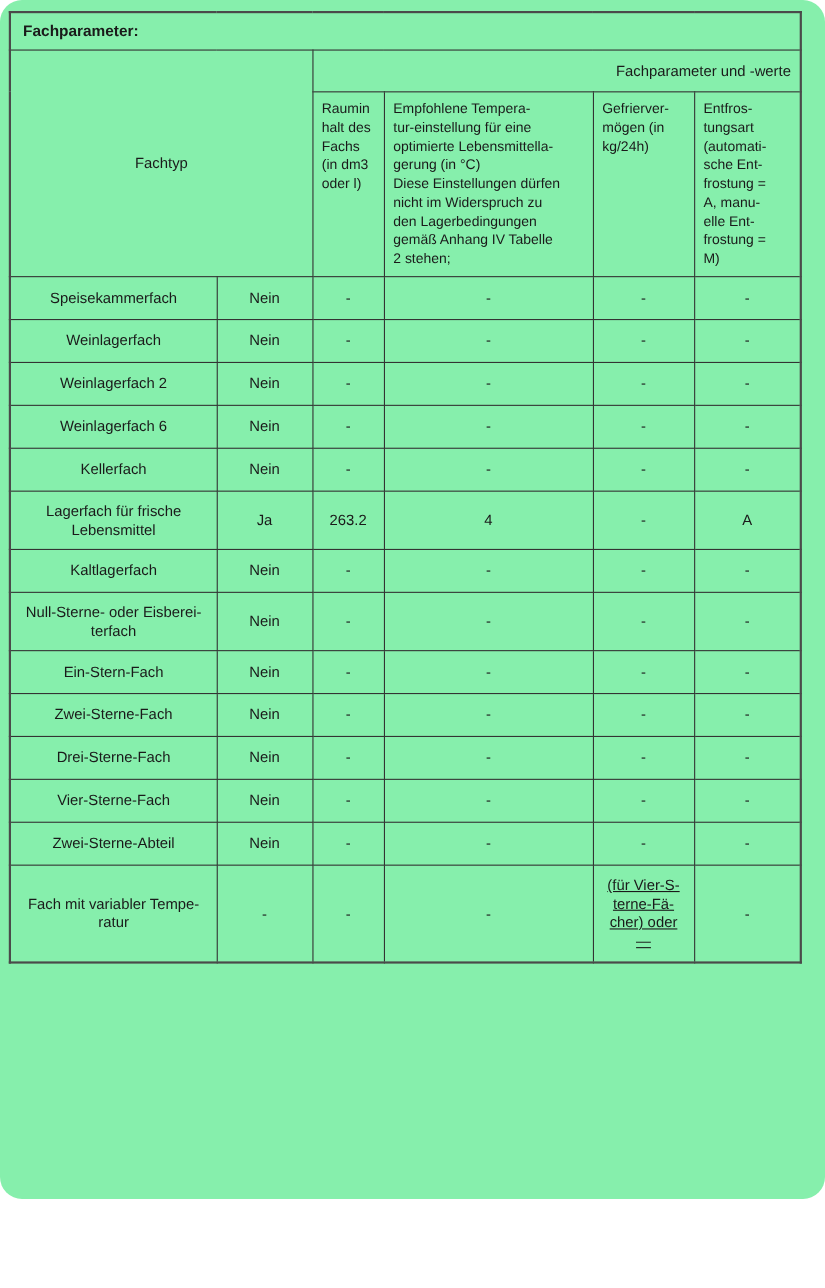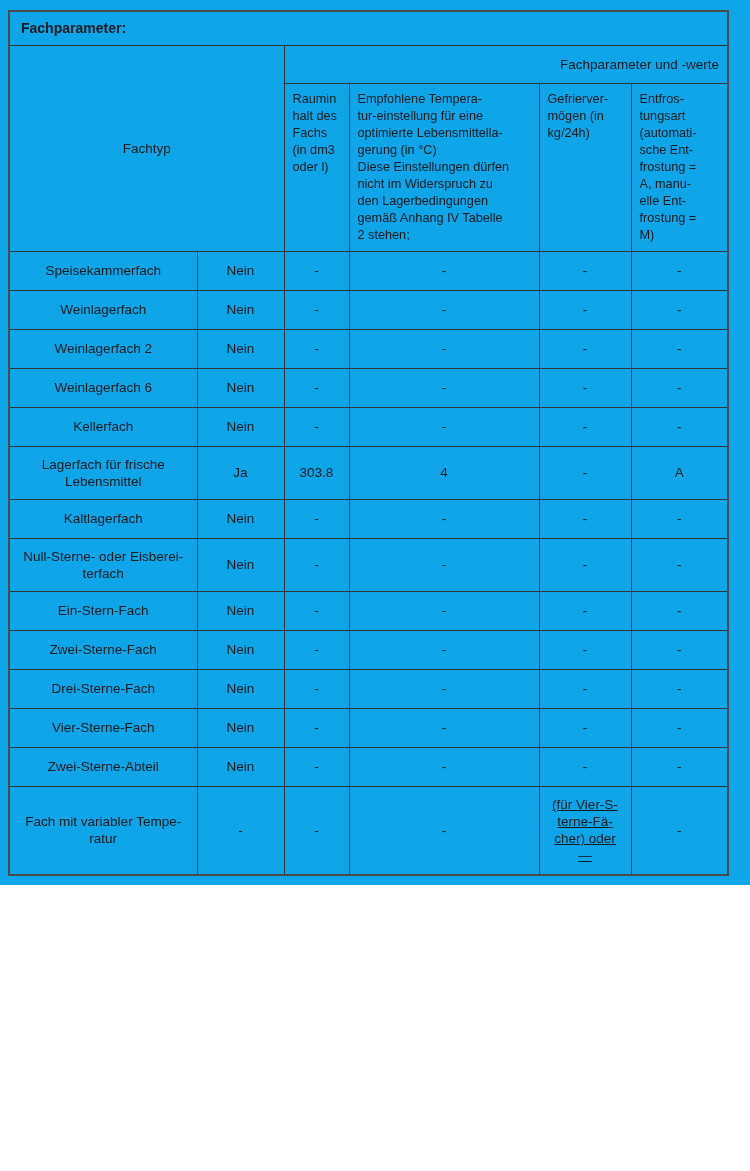--- a/index.html
+++ b/index.html
@@ -3,25 +3,26 @@
 <meta charset="utf-8">
 <style>
   html, body {
     margin: 0;
     padding: 0;
     background: #ffffff;
   }
   .page {
     position: relative;
     width: 750px;
-    height: 885px;
-    background: #0ea5e9;
+    height: 1090px;
+    background: #86efac;
     font-family: "Liberation Sans", "DejaVu Sans", sans-serif;
     color: #1a1a1a;
     overflow: hidden;
+    border-radius: 20px;
   }
   table.fach-table {
     position: absolute;
     left: 8px;
     top: 10px;
     width: 720px;
     border-collapse: collapse;
     table-layout: fixed;
     border: 2px solid #4a4a4a;
     font-size: 13.5px;
@@ -195,21 +196,21 @@
         <td class="val-cell">Nein</td>
         <td class="val-cell">-</td>
         <td class="val-cell">-</td>
         <td class="val-cell">-</td>
         <td class="val-cell">-</td>
       </tr>
       <tr class="body-row tall">
         <td class="name-cell">Lagerfach für frische
 Lebensmittel</td>
         <td class="val-cell">Ja</td>
-        <td class="val-cell">303.8</td>
+        <td class="val-cell">263.2</td>
         <td class="val-cell">4</td>
         <td class="val-cell">-</td>
         <td class="val-cell">A</td>
       </tr>
       <tr class="body-row">
         <td class="name-cell">Kaltlagerfach</td>
         <td class="val-cell">Nein</td>
         <td class="val-cell">-</td>
         <td class="val-cell">-</td>
         <td class="val-cell">-</td>

